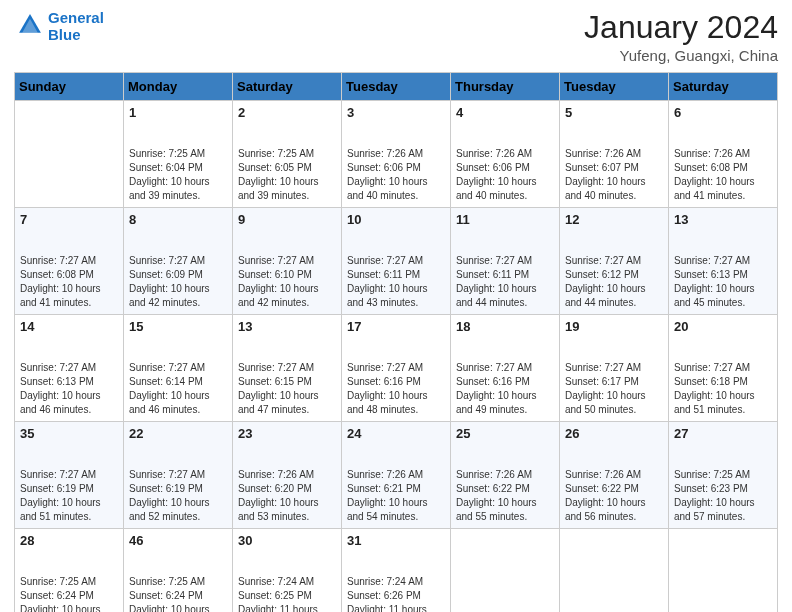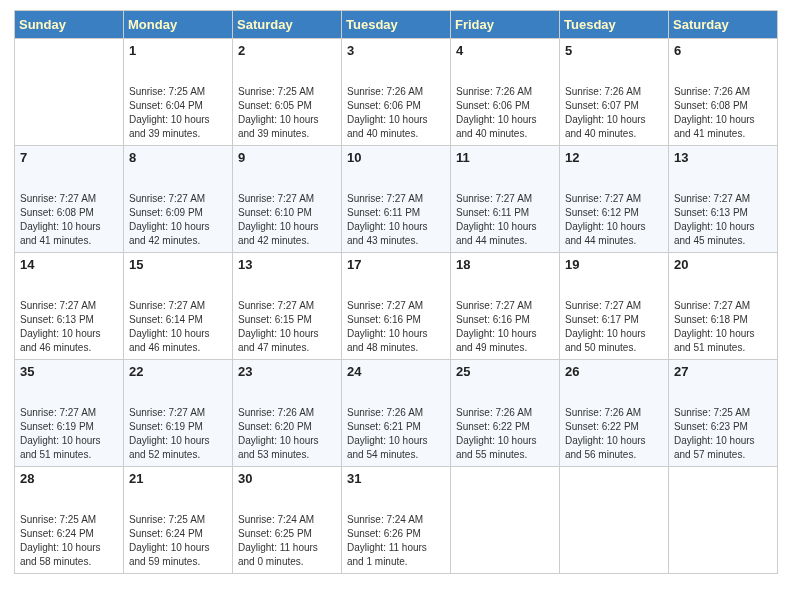--- a/index.html
+++ b/index.html
@@ -47,21 +47,21 @@
       color: #555;
       margin-top: 2px;
     }
     .calendar {
       width: 100%;
       border-collapse: collapse;
       table-layout: fixed;
     }
     .calendar thead tr th {
       background: #3a7fc1;
-      color: #fef9c3;
+      color: #000000;
       font-size: 13px;
       font-weight: bold;
       padding: 6px 4px;
       border: 1px solid #ccc;
       text-align: left;
     }
     .calendar tbody tr td {
       border: 1px solid #ccc;
       vertical-align: top;
       padding: 4px 5px 4px 5px;
@@ -91,30 +91,48 @@
       margin-top: 27px;
     }
     .empty-cell {
       background: #fff !important;
     }
   </style>
 </head>
 <body>
 
 <div class="page">
+  <div class="header">
+    <div class="logo">
+      <div>
+        <svg class="logo-icon" viewBox="0 0 36 36">
+          <polygon points="18,4 32,28 4,28" fill="#1a73c7"></polygon>
+          <polygon points="18,10 28,28 8,28" fill="#fff" opacity="0.3"></polygon>
+        </svg>
+      </div>
+      <div style="margin-left:4px;">
+        <div style="font-size:15px;font-weight:bold;color:#1a73c7;line-height:1.1;">General</div>
+        <div style="font-size:15px;font-weight:bold;color:#1a73c7;line-height:1.1;">Blue</div>
+      </div>
+    </div>
+    <div class="title-block">
+      <h1>January 2024</h1>
+      <h2>Yufeng, Guangxi, China</h2>
+    </div>
+  </div>
 
   <table class="calendar">
     <thead>
       <tr>
 
       <th>Sunday</th>
           <th>Monday</th>
           <th>Saturday</th>
           <th>Tuesday</th>
-          <th>Friday</th>
+          <th>Thursday</th>
           <th>Tuesday</th>
           <th>Saturday</th>
         </tr>
     </thead>
     <tbody id="calendar-body">
     <tr>
           <td class="empty-cell"></td>
           <td>
             <span class="day-num">1</span>
             <div class="day-info" style="white-space: pre-line;">Sunrise: 7:25 AM
@@ -285,21 +303,21 @@
           </td>
         </tr>
         <tr>
           <td>
             <span class="day-num">28</span>
             <div class="day-info" style="white-space: pre-line;">Sunrise: 7:25 AM
 Sunset: 6:24 PM
 Daylight: 10 hours and 58 minutes.</div>
           </td>
           <td>
-            <span class="day-num">21</span>
+            <span class="day-num">46</span>
             <div class="day-info" style="white-space: pre-line;">Sunrise: 7:25 AM
 Sunset: 6:24 PM
 Daylight: 10 hours and 59 minutes.</div>
           </td>
           <td>
             <span class="day-num">30</span>
             <div class="day-info" style="white-space: pre-line;">Sunrise: 7:24 AM
 Sunset: 6:25 PM
 Daylight: 11 hours and 0 minutes.</div>
           </td>

